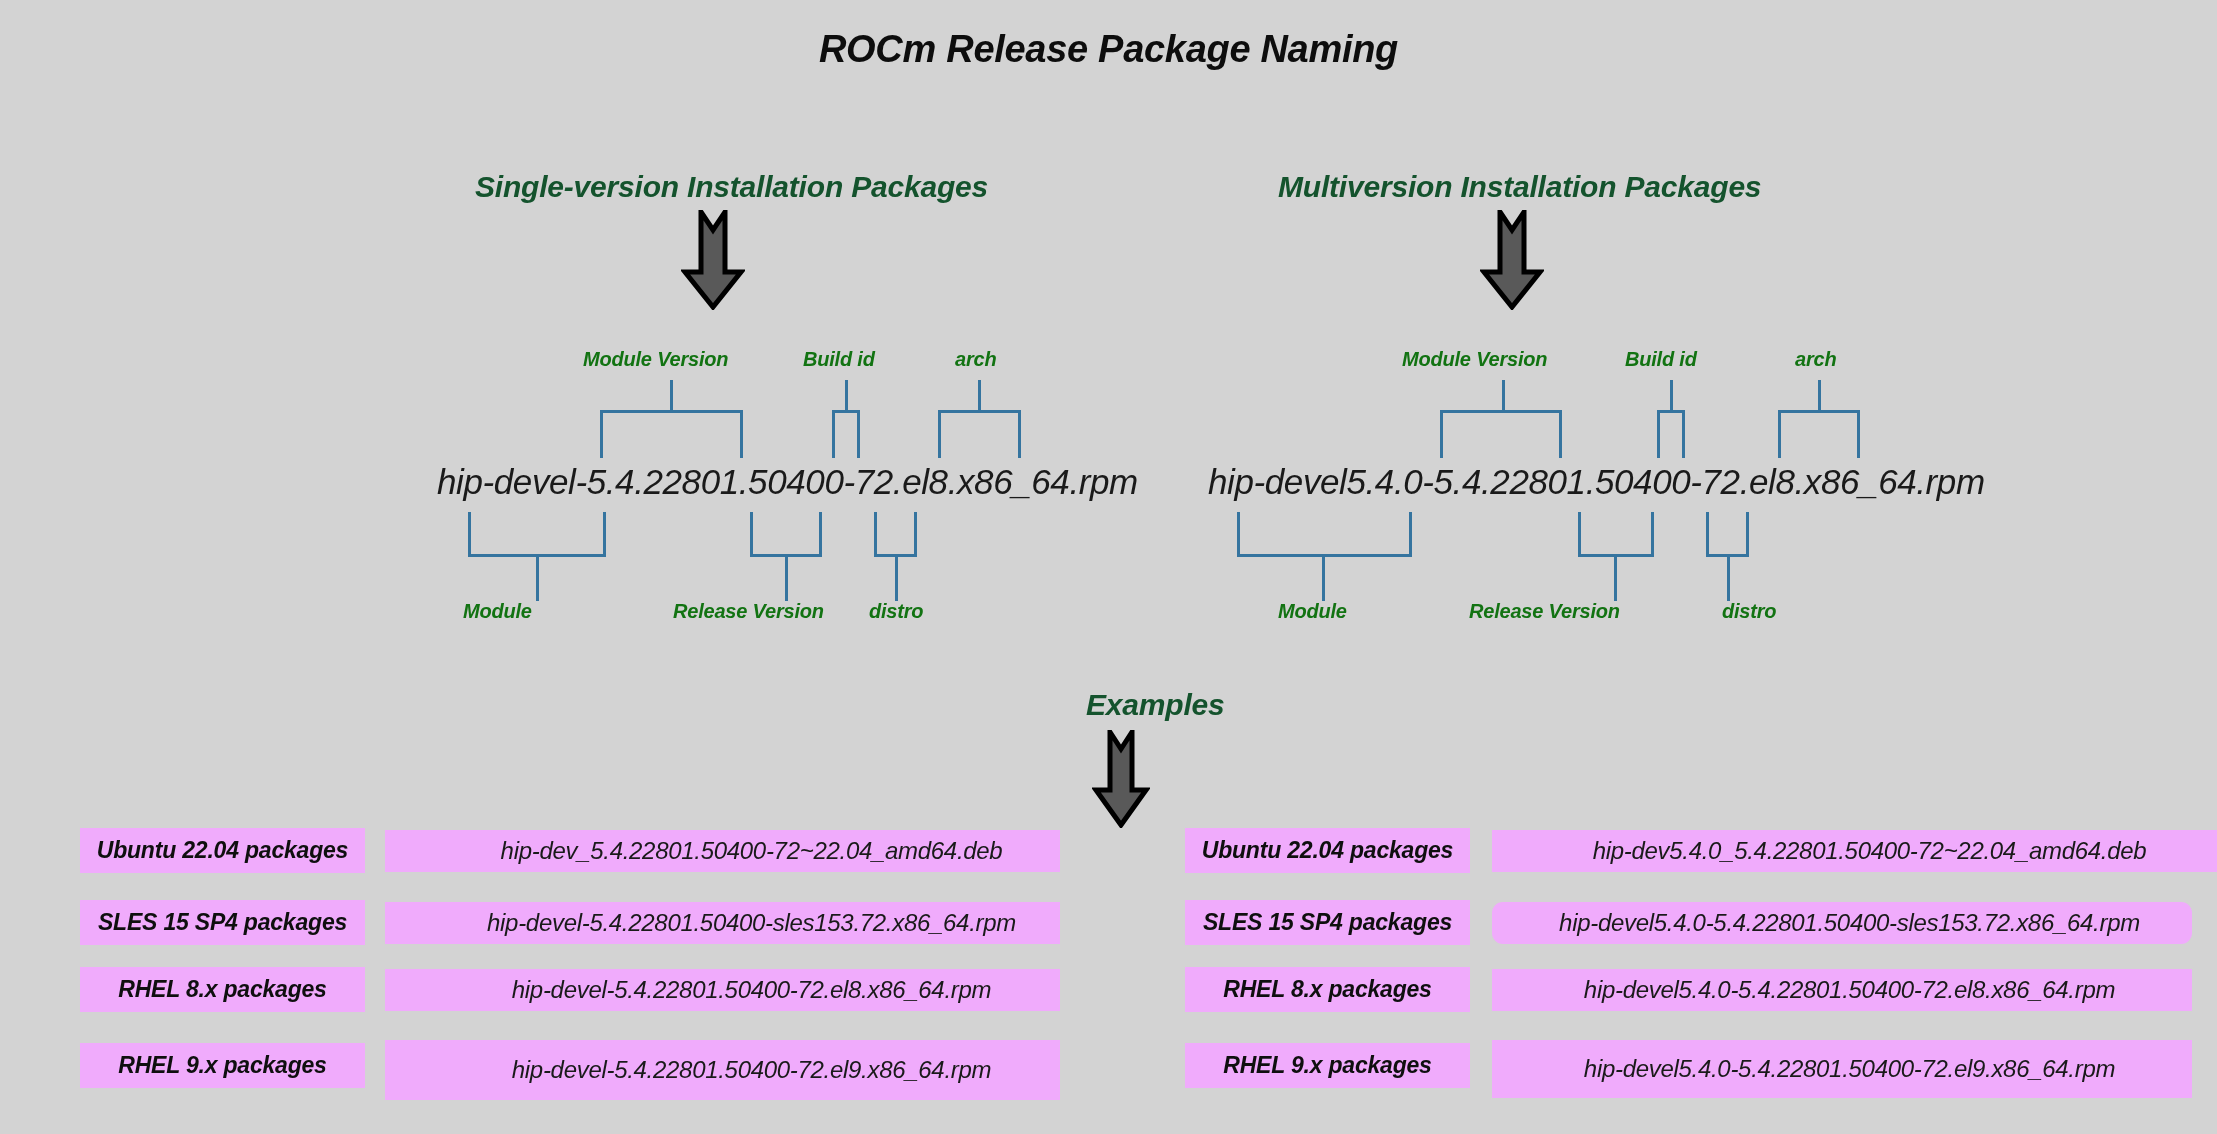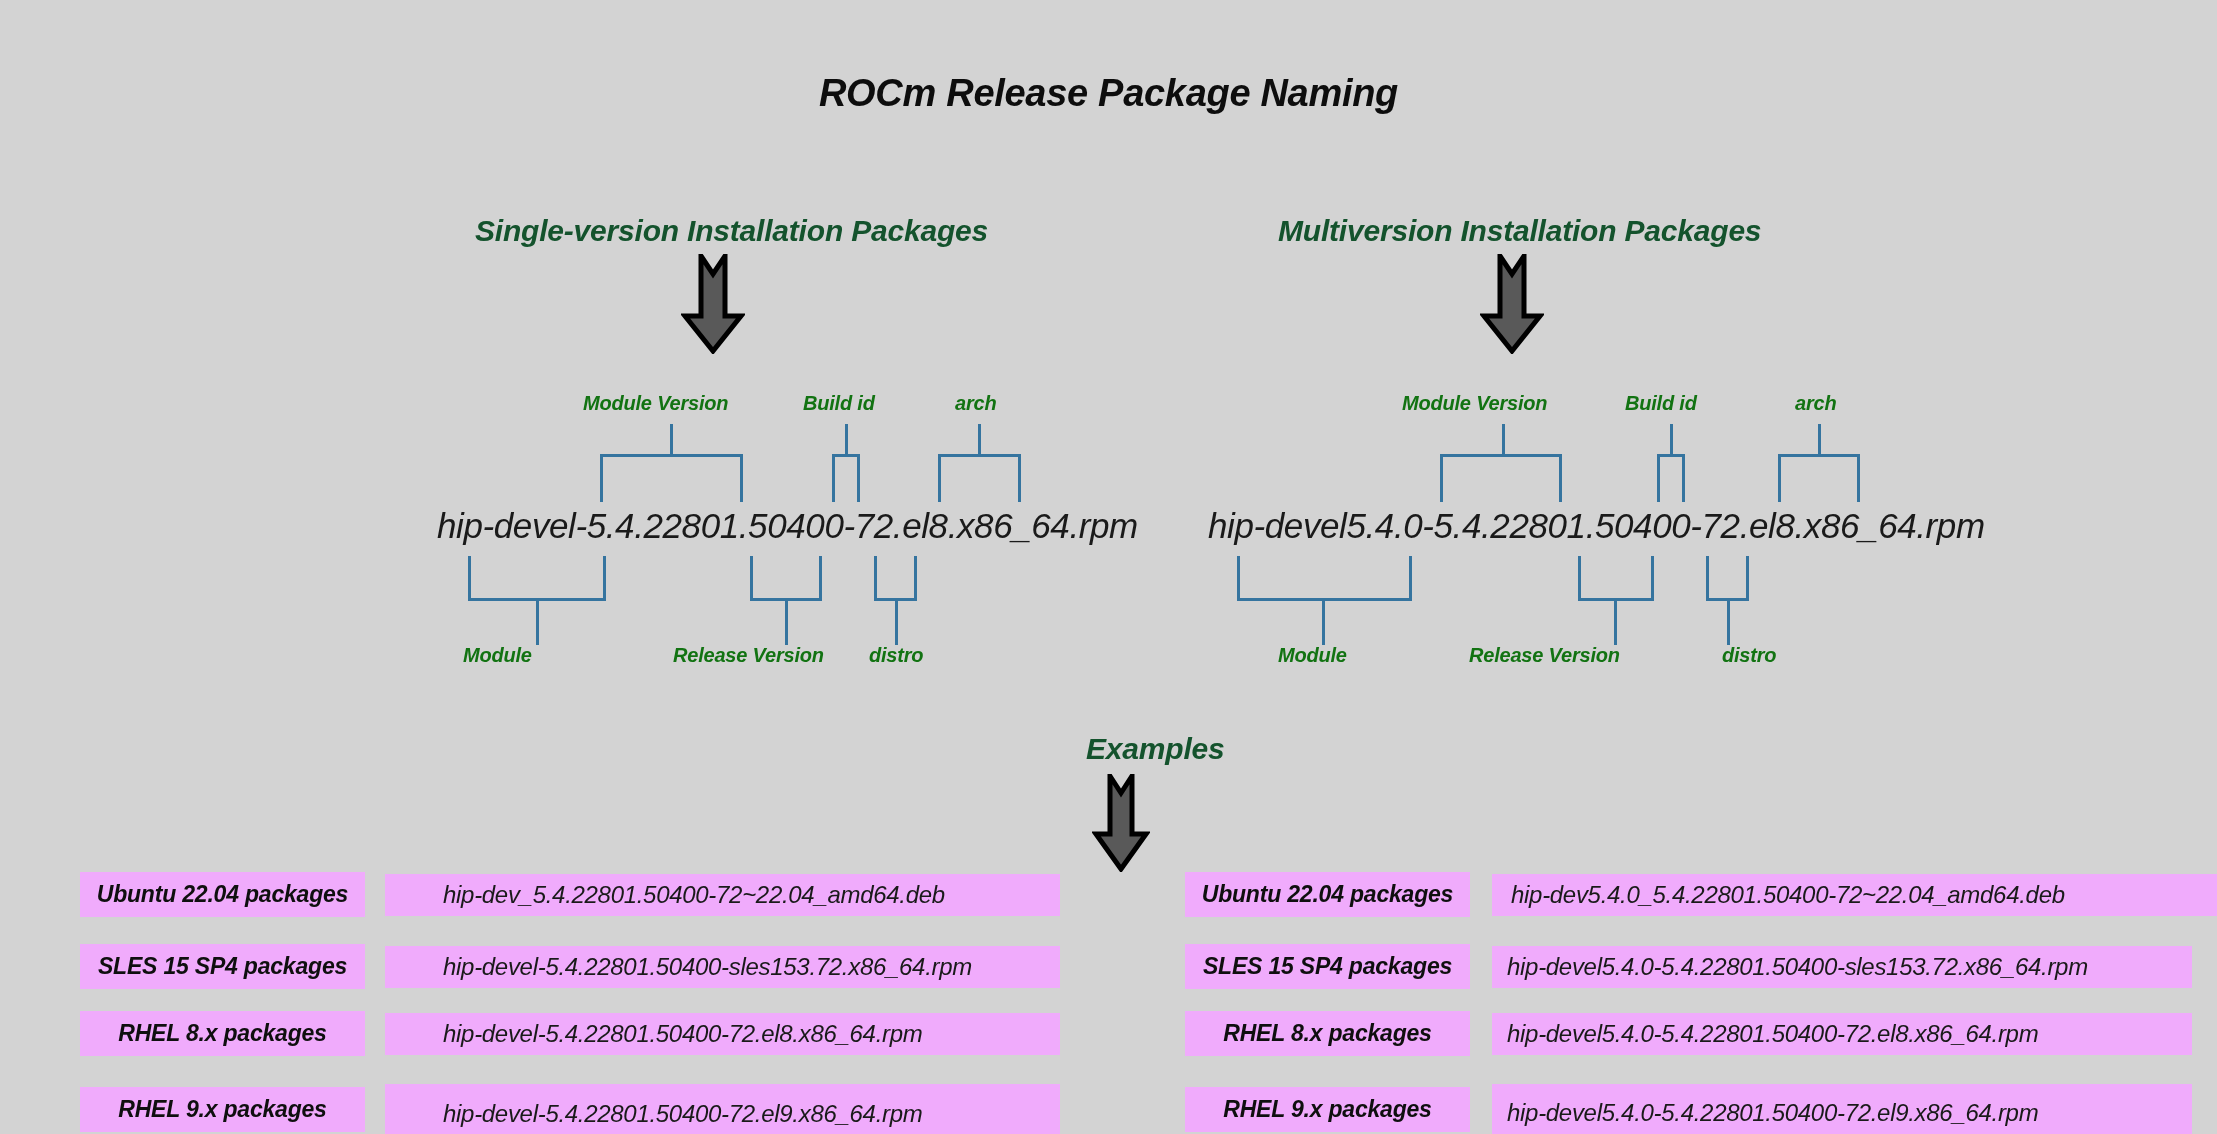--- a/index.html
+++ b/index.html
@@ -11,21 +11,20 @@
     height: 1134px;
     background: #d3d3d3;
     font-family: "Liberation Sans", sans-serif;
     overflow: hidden;
     position: relative;
   }
 
   .canvas {
     position: absolute;
     inset: 0;
-    margin-top: 44px;
   }
 
   
   .title {
     position: absolute;
     left: 0;
     right: 0;
     top: 28px;
     text-align: center;
     font-size: 38px;
@@ -105,21 +104,21 @@
   }
   .ex-label span {
     font-size: 23px;
     font-weight: bold;
     font-style: italic;
     color: #0f0f0f;
     white-space: nowrap;
     letter-spacing: -0.2px;
   }
   .ex-value {
-    justify-content: flex-start;
+    justify-content: center;
   }
   .ex-value span {
     font-size: 24px;
     font-style: italic;
     color: #1a1a1a;
     white-space: nowrap;
     letter-spacing: -0.3px;
   }
 </style>
 </head>
@@ -232,21 +231,21 @@
   <div class="ex-label" style="left:1185px; top:828px; width:285px; height:45px;">
     <span>Ubuntu 22.04 packages</span>
   </div>
   <div class="ex-value" style="left:1492px; top:830px; width:736px; height:42px; padding-left:19px;">
     <span>hip-dev5.4.0_5.4.22801.50400-72~22.04_amd64.deb</span>
   </div>
 
   <div class="ex-label" style="left:1185px; top:900px; width:285px; height:45px;">
     <span>SLES 15 SP4 packages</span>
   </div>
-  <div class="ex-value" style="left:1492px; top:902px; width:700px; height:42px; padding-left:15px;">
+  <div class="ex-value" style="left:1492px; top:902px; width:700px; height:42px; padding-left:15px;border-radius:11px;">
     <span>hip-devel5.4.0-5.4.22801.50400-sles153.72.x86_64.rpm</span>
   </div>
 
   <div class="ex-label" style="left:1185px; top:967px; width:285px; height:45px;">
     <span>RHEL 8.x packages</span>
   </div>
   <div class="ex-value" style="left:1492px; top:969px; width:700px; height:42px; padding-left:15px;">
     <span>hip-devel5.4.0-5.4.22801.50400-72.el8.x86_64.rpm</span>
   </div>
 

